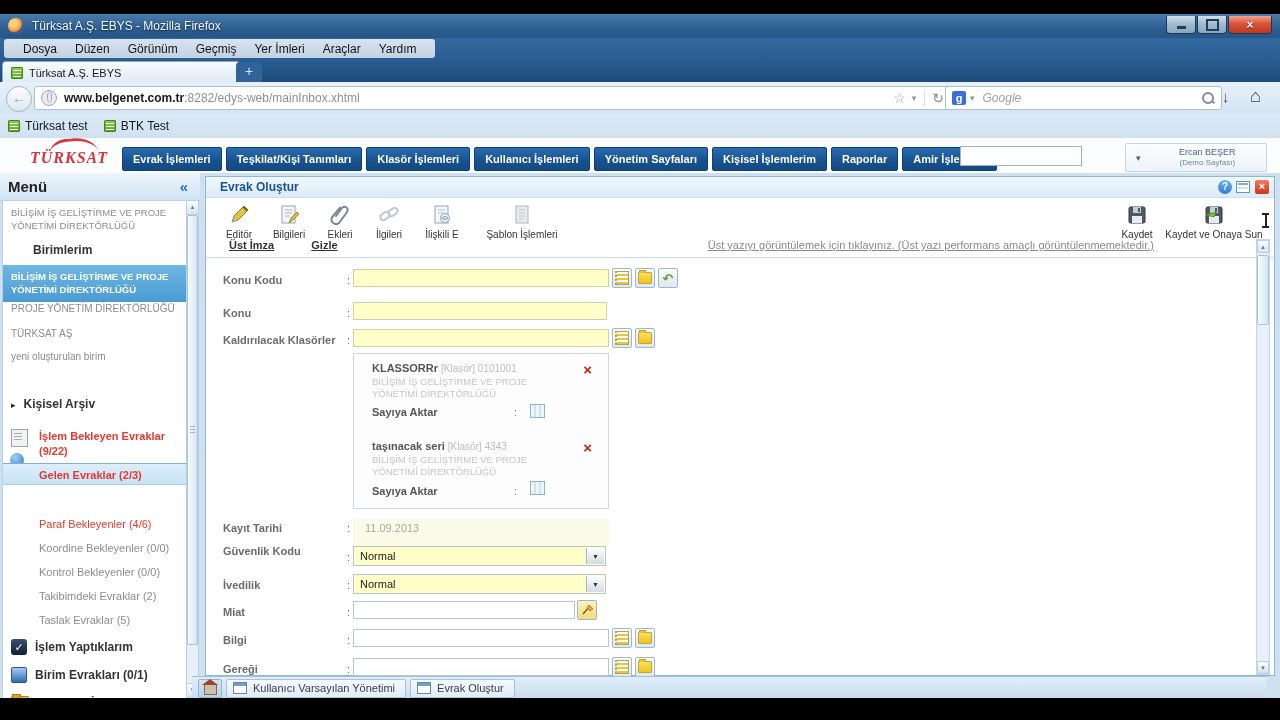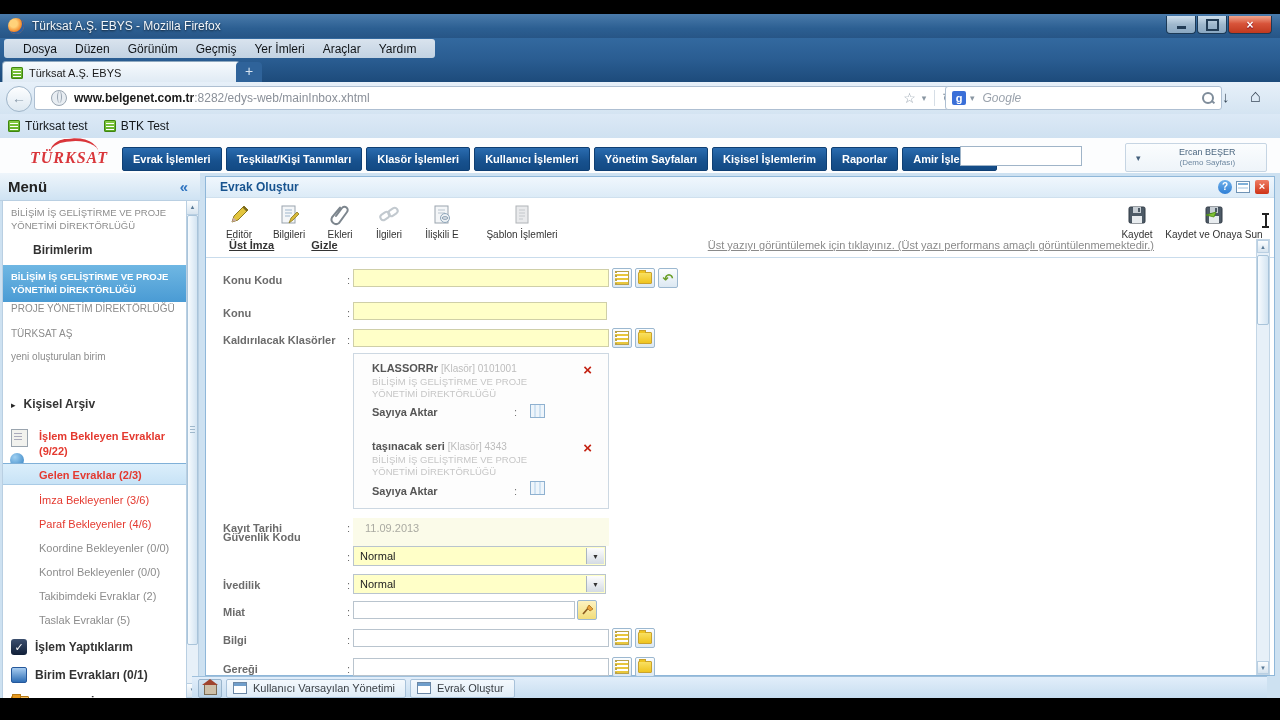--- a/index.html
+++ b/index.html
@@ -37,21 +37,21 @@
     box-shadow:0 3px 0 #fff,0 6px 0 #fff;}
   .tab-label{font-size:11px;color:#1a1a1a;white-space:nowrap;}
   .newtab{position:absolute;left:236px;top:3px;width:26px;height:20px;border-radius:4px 4px 0 0;
     background:#2f639a;color:#d7e4f1;font-size:14px;text-align:center;line-height:19px;}
 
   .navbar{top:82px;left:0;width:1280px;height:32px;background:linear-gradient(#e7f0f9,#d4e4f2);
     border-bottom:1px solid #b9cfe2;}
   .backbtn{left:6px;top:86px;width:24px;height:24px;border-radius:50%;border:1px solid #9fb5c9;
     background:linear-gradient(#fdfeff,#dde8f1);color:#8a9aaa;font-size:14px;text-align:center;line-height:22px;}
   .urlbar{left:34px;top:86px;width:903px;height:22px;background:#fff;border:1px solid #aebfd2;border-radius:3px;
-    display:flex;align-items:center;padding:0 16px;justify-content:center;}
+    display:flex;align-items:center;padding:0 6px;justify-content:center;}
   .globe{width:14px;height:14px;border-radius:50%;border:1px solid #9aa6b2;margin-right:7px;position:relative;
     background:#e8edf2;flex:0 0 auto;}
   .globe::after{content:"";position:absolute;left:5px;top:0;width:3px;height:12px;border-left:1px solid #9aa6b2;
     border-right:1px solid #9aa6b2;border-radius:50%;}
   .url-host{font-size:12px;color:#1a1a1a;font-weight:bold;}
   .url-rest{font-size:12px;color:#8a9099;}
   .urlbar-icons{margin-left:auto;display:flex;align-items:center;color:#98a4b0;}
   .star{font-size:14px;margin-right:6px;}
   .caret{font-size:9px;margin-right:8px;color:#8a96a2;}
   .reload{font-size:14px;color:#7e8c9a;border-left:1px solid #d6dee6;padding-left:7px;}
@@ -327,21 +327,20 @@
     <div class="s-unit" style="top:102px">PROJE YÖNETİM DİREKTÖRLÜĞÜ</div>
     <div class="s-unit" style="top:127px">TÜRKSAT AŞ</div>
     <div class="s-unit" style="top:150px">yeni oluşturulan birim</div>
     <div class="s-arsiv">
       <span class="tri">▸</span><span>Kişisel Arşiv</span>
     </div>
     <span class="icon-docs"></span>
     <div class="s-bekleyen">İşlem Bekleyen Evraklar (9/22)</div>
     <span class="icon-bubble"></span>
     <div class="s-item redbold hl" style="top:262px">Gelen Evraklar (2/3)</div>
-    <div class="s-item red" style="top:288px">İmza Bekleyenler (3/6)</div>
     <div class="s-item red" style="top:312px">Paraf Bekleyenler (4/6)</div>
     <div class="s-item gray" style="top:336px">Koordine Bekleyenler (0/0)</div>
     <div class="s-item gray" style="top:360px">Kontrol Bekleyenler (0/0)</div>
     <div class="s-item gray" style="top:384px">Takibimdeki Evraklar (2)</div>
     <div class="s-item gray" style="top:408px">Taslak Evraklar (5)</div>
     <div class="s-bottom" style="top:434px">
       <span class="sb-ico ico-check">✓</span>
       <span>İşlem Yaptıklarım</span>
     </div>
     <div class="s-bottom" style="top:462px">
@@ -493,21 +492,21 @@
       <span class="fp-colon" style="top:131px">:</span>
       <span class="fp-check" style="top:127px"></span>
     </div>
 
     <span class="flabel" style="top:345px">Kayıt Tarihi</span>
     <span class="fcolon" style="top:345px">:</span>
     <div class="datefield" style="top:341px">
       <span>11.09.2013</span>
     </div>
 
-    <span class="flabel" style="top:354px">Güvenlik Kodu</span>
+    <span class="flabel" style="top:368px">Güvenlik Kodu</span>
     <span class="fcolon" style="top:374px">:</span>
     <div class="selfield" style="top:369px">
       <span class="val">Normal</span>
       <span class="selbtn">▼</span>
     </div>
 
     <span class="flabel" style="top:402px">İvedilik</span>
     <span class="fcolon" style="top:402px">:</span>
     <div class="selfield" style="top:397px">
       <span class="val">Normal</span>

